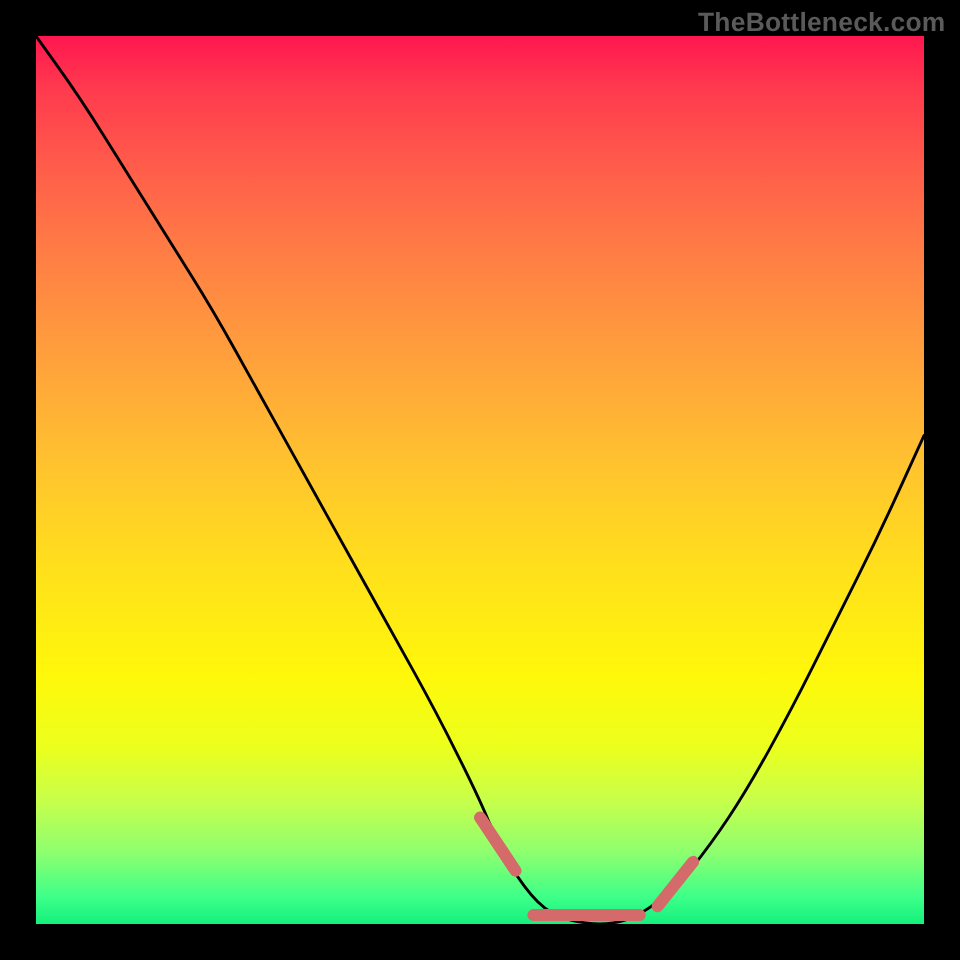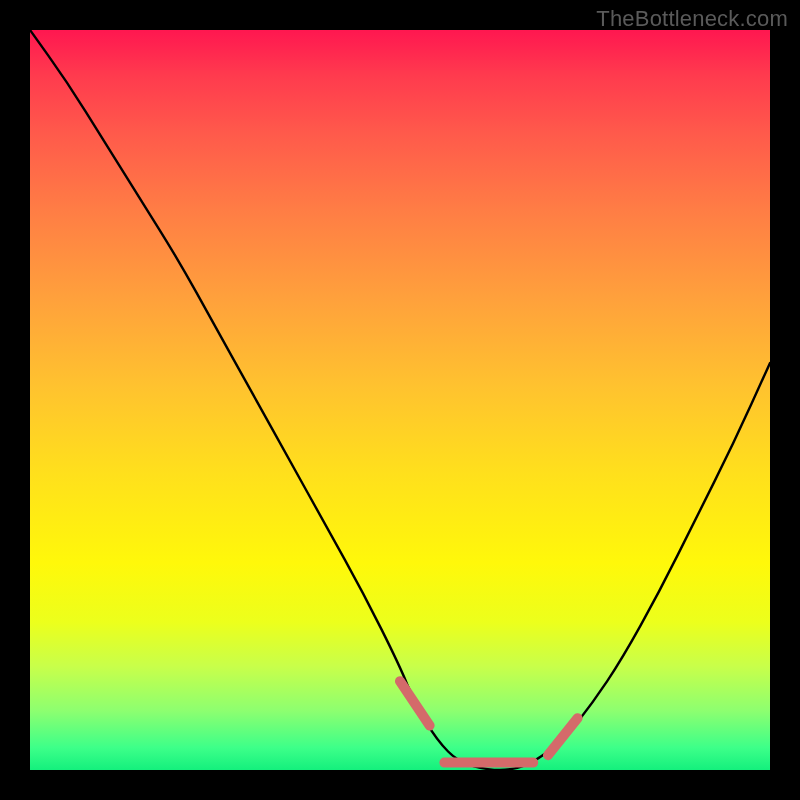--- a/index.html
+++ b/index.html
@@ -16,21 +16,21 @@
     width: 800px;
     height: 800px;
     background: #000;
   }
   .watermark {
     position: absolute;
     top: 6px;
     right: 12px;
     color: #5a5a5a;
     font-size: 22px;
-    font-weight: 400;
+    font-weight: 700;
     letter-spacing: 0.2px;
     user-select: none;
   }
   .plot {
     position: absolute;
     left: 30px;
     top: 30px;
     width: 740px;
     height: 740px;
   }

